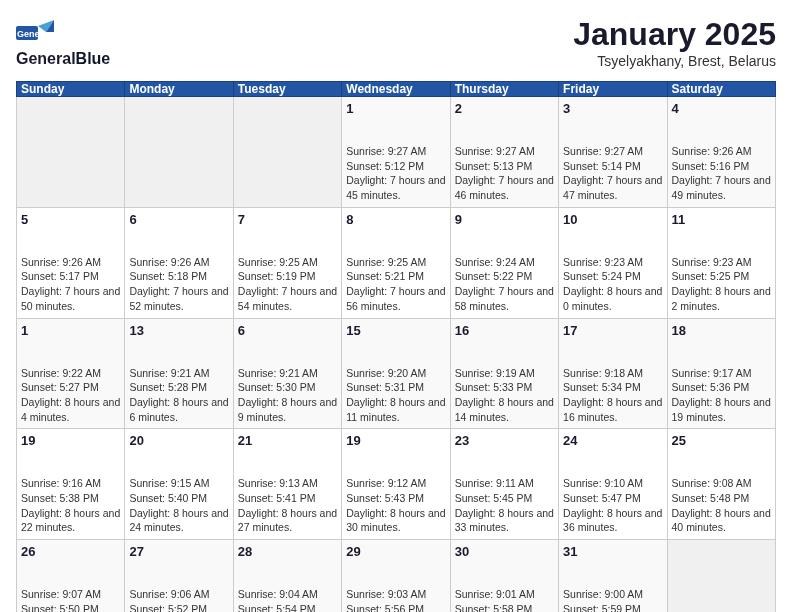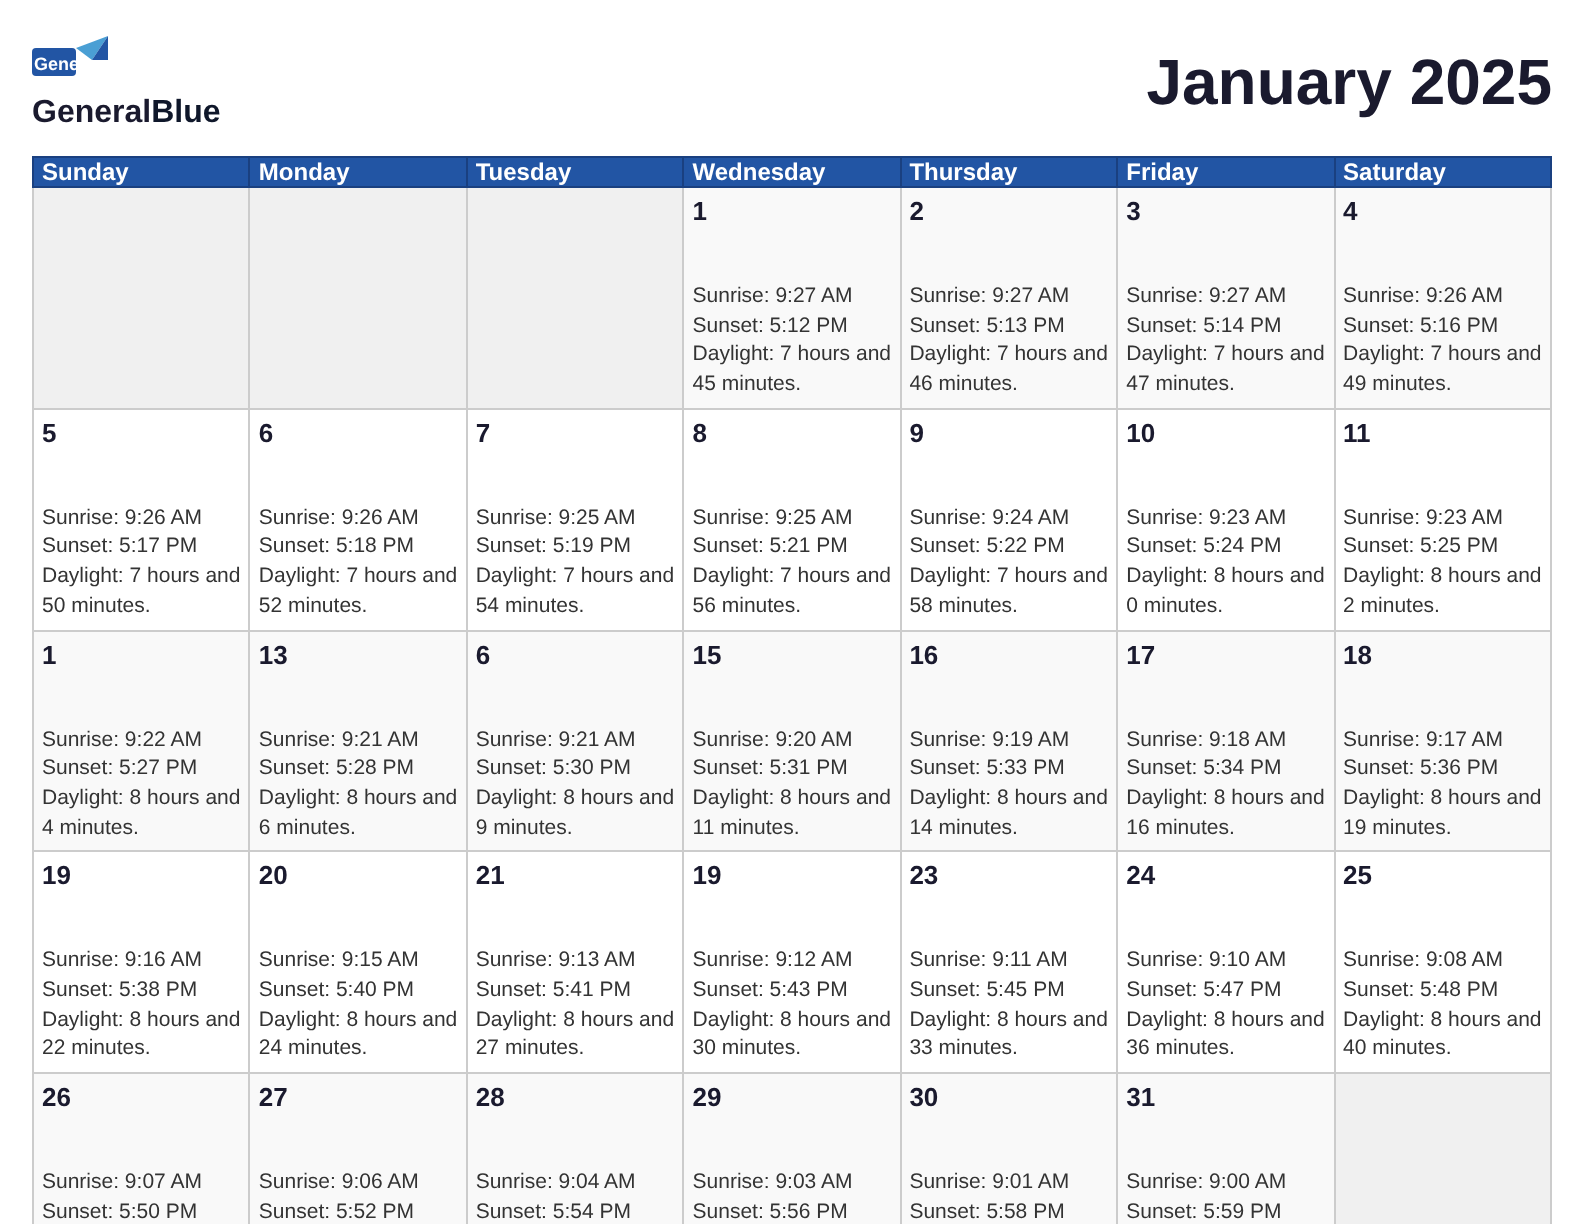--- a/index.html
+++ b/index.html
@@ -94,20 +94,21 @@
         <polygon points="30,14 38,2 38,14" fill="#2255a4"></polygon>
       </svg>
     </div>
     <div style="display:flex; gap:0; margin-top:2px;">
       <span style="font-size:16px; font-weight:bold; color:#1a1a2e;">General</span>
       <span style="font-size:16px; font-weight:bold; color:#0f172a;">Blue</span>
     </div>
   </div>
   <div class="title-block">
     <h1>January 2025</h1>
+    <p>Tsyelyakhany, Brest, Belarus</p>
   </div>
 </div>
 
 <table class="calendar">
   <thead>
     <tr>
     <th>Sunday</th>
         <th>Monday</th>
         <th>Tuesday</th>
         <th>Wednesday</th>

